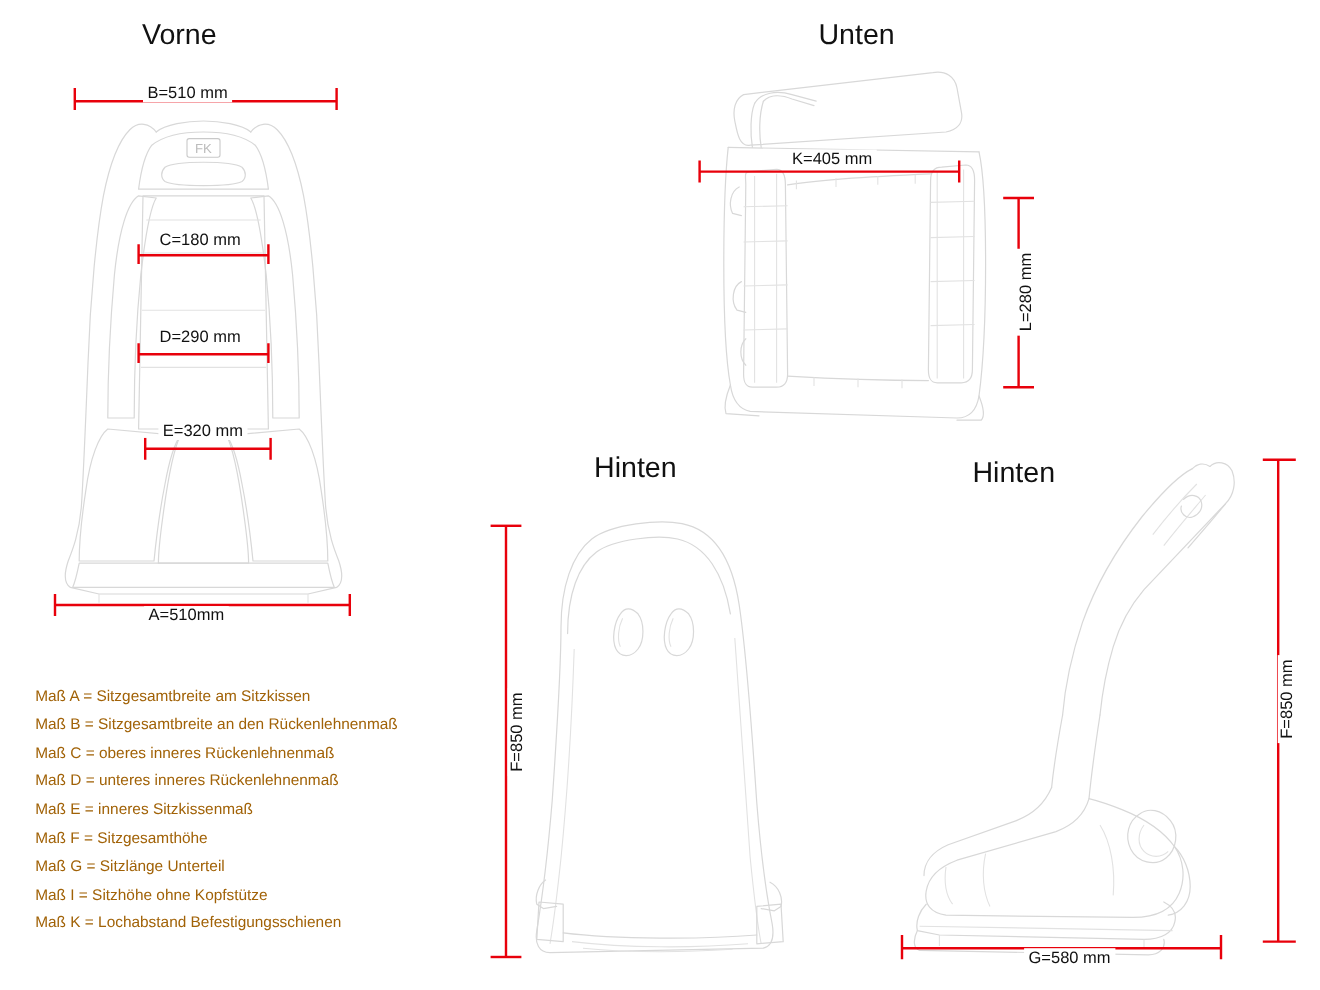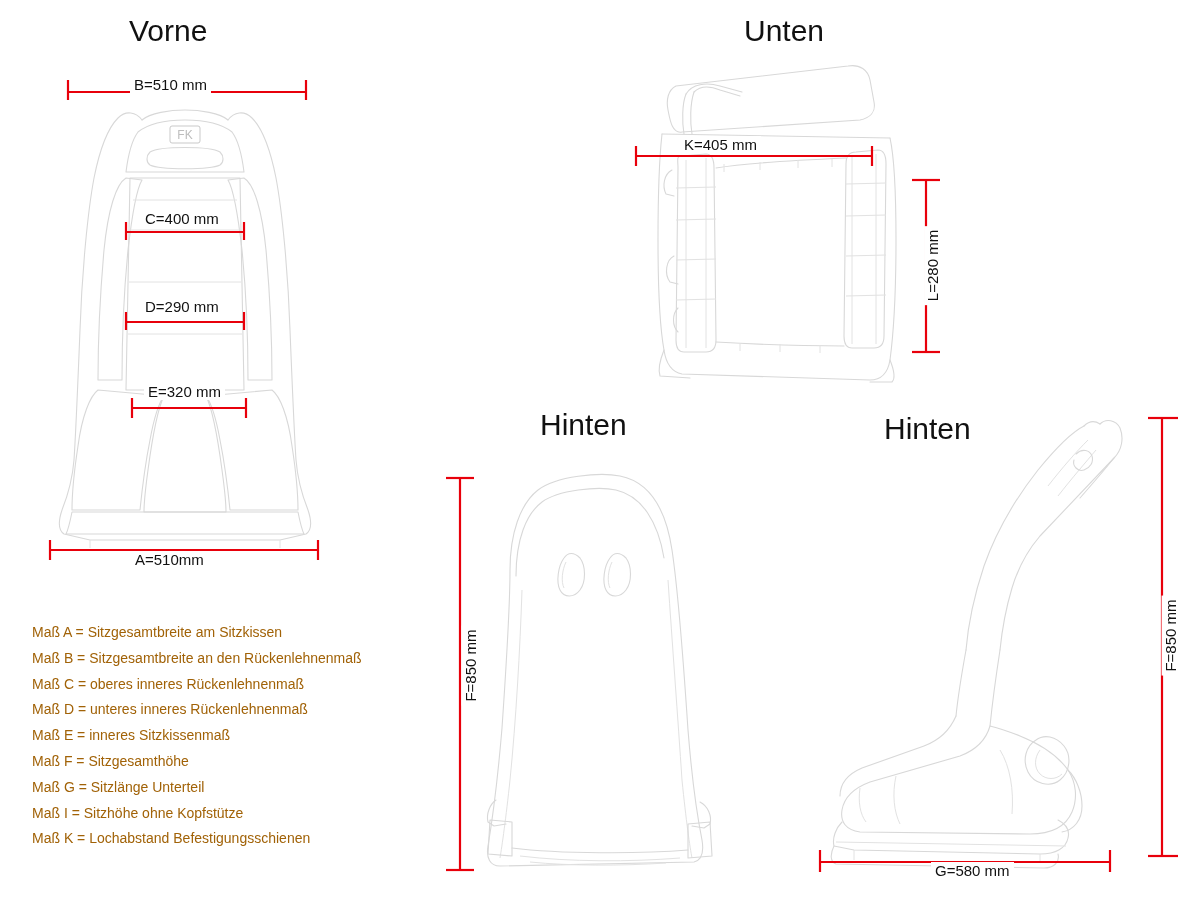--- a/index.html
+++ b/index.html
@@ -16,21 +16,21 @@
     overflow: hidden;
   }
   .stage {
     position: absolute;
     left: 0; top: 0;
     width: 1200px;
     height: 900px;
   }
   .view-title {
     position: absolute;
-    font-size: 30px;
+    font-size: 26px;
     line-height: 34px;
     font-weight: 400;
     color: #111;
     white-space: nowrap;
   }
   .dim-label {
     position: absolute;
     font-size: 15px;
     line-height: 17px;
     color: #111;
@@ -98,21 +98,21 @@
     <line class="red" x1="8" y1="2" x2="8" y2="26"></line>
     <line class="red" x1="246" y1="2" x2="246" y2="26"></line>
   </svg>
   <div class="dim-label" style="left:130px; top:76px;">B=510 mm</div>
 
   <svg style="position:absolute; left:122px; top:218px;" width="130" height="22">
     <line class="red" x1="4" y1="14" x2="122" y2="14"></line>
     <line class="red" x1="4" y1="4" x2="4" y2="24"></line>
     <line class="red" x1="122" y1="4" x2="122" y2="24"></line>
   </svg>
-  <div class="dim-label" style="left:141px; top:210px;">C=400 mm</div>
+  <div class="dim-label" style="left:141px; top:210px;">C=180 mm</div>
 
   <svg style="position:absolute; left:122px; top:308px;" width="130" height="22">
     <line class="red" x1="4" y1="14" x2="122" y2="14"></line>
     <line class="red" x1="4" y1="4" x2="4" y2="24"></line>
     <line class="red" x1="122" y1="4" x2="122" y2="24"></line>
   </svg>
   <div class="dim-label" style="left:141px; top:298px;">D=290 mm</div>
 
   <svg style="position:absolute; left:128px; top:398px;" width="130" height="22">
     <line class="red" x1="4" y1="10" x2="118" y2="10"></line>
@@ -155,21 +155,21 @@
     <path class="draw" d="M74,32 C70,44 70,62 72,74"></path>
     <path class="draw" d="M66,34 C72,24 86,22 100,26 L122,32"></path>
     <path class="draw" d="M74,32 C80,26 90,26 100,30 L120,36"></path>
   </svg>
 
   <svg style="position:absolute; left:630px; top:140px;" width="250" height="26">
     <line class="red" x1="6" y1="16" x2="242" y2="16"></line>
     <line class="red" x1="6" y1="6" x2="6" y2="28"></line>
     <line class="red" x1="242" y1="6" x2="242" y2="28"></line>
   </svg>
-  <div class="dim-label" style="left:680px; top:136px;">K=405 mm</div>
+  <div class="dim-label" style="left:716px; top:136px;">K=405 mm</div>
 
   <svg style="position:absolute; left:896px; top:172px;" width="44" height="190">
     <line class="red" x1="30" y1="8" x2="30" y2="180"></line>
     <line class="red" x1="16" y1="8" x2="44" y2="8"></line>
     <line class="red" x1="16" y1="180" x2="44" y2="180"></line>
   </svg>
   <div class="dim-label vert" style="left:893px; top:257px;">L=280 mm</div>
 
   <div class="view-title" style="left:540px; top:408px;">Hinten</div>
 

